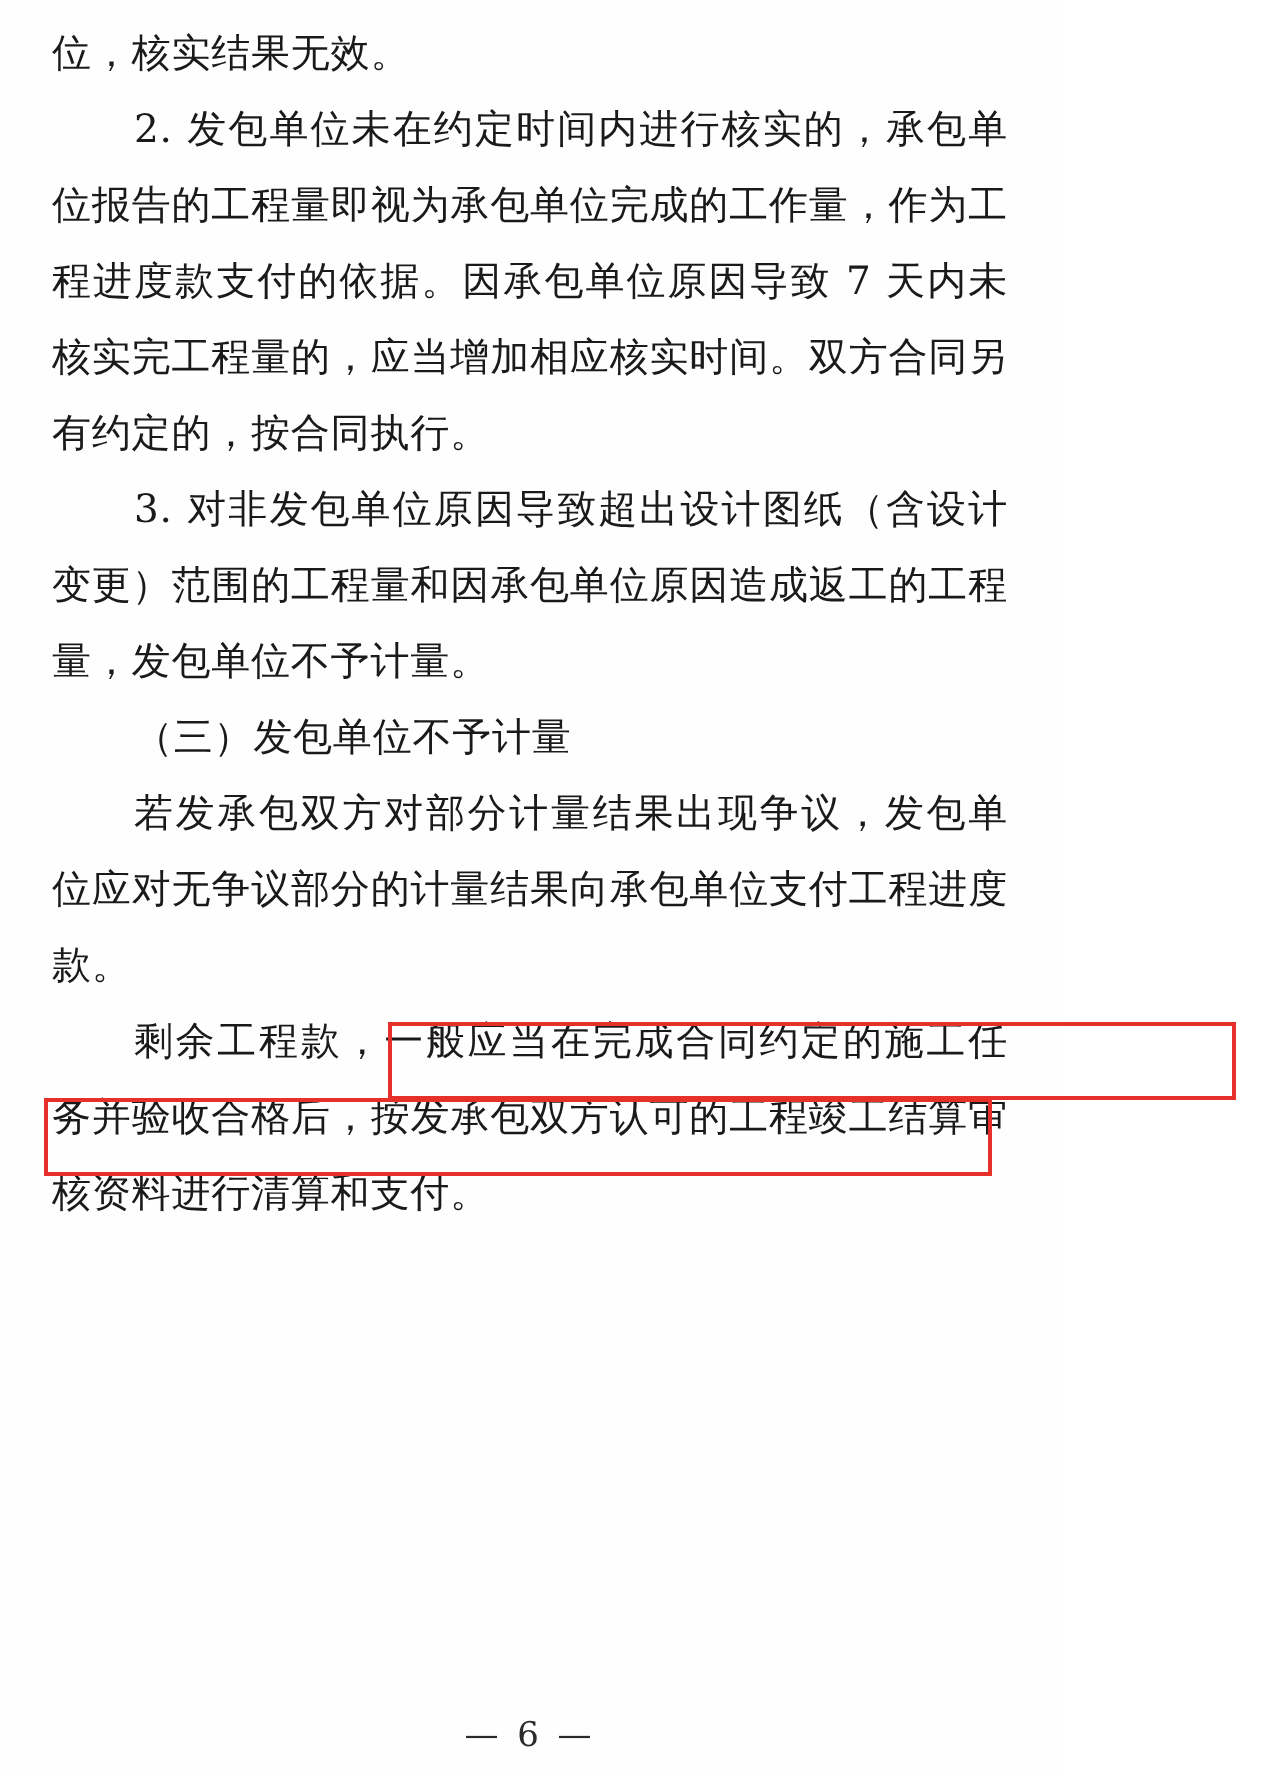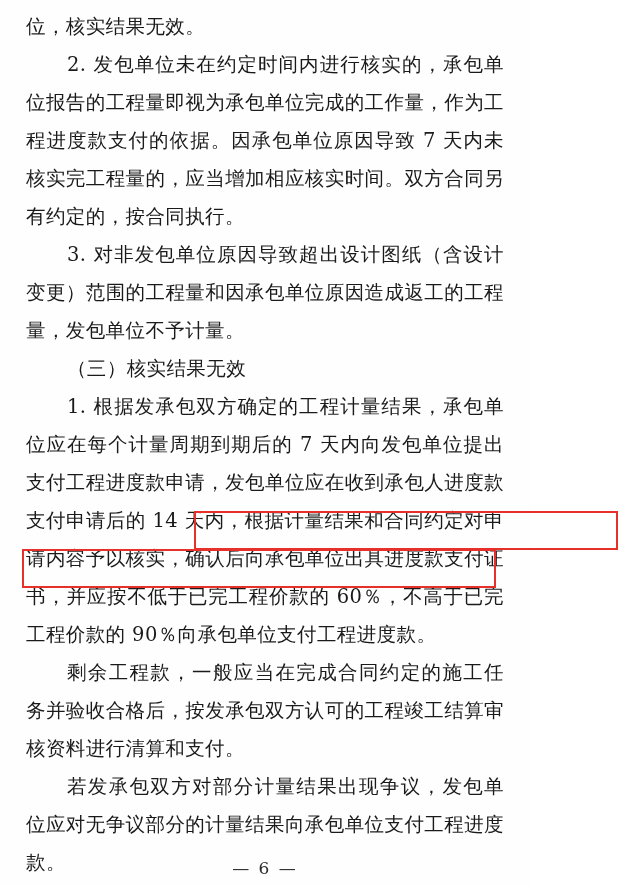--- a/index.html
+++ b/index.html
@@ -70,23 +70,22 @@
 </style>
 </head>
 <body>
 
 <div class="page">
 
   <div class="doc-body">
     <p class="para">位，核实结果无效。</p>
     <p class="para indent">2. 发包单位未在约定时间内进行核实的，承包单位报告的工程量即视为承包单位完成的工作量，作为工程进度款支付的依据。因承包单位原因导致 7 天内未核实完工程量的，应当增加相应核实时间。双方合同另有约定的，按合同执行。</p>
     <p class="para indent">3. 对非发包单位原因导致超出设计图纸（含设计变更）范围的工程量和因承包单位原因造成返工的工程量，发包单位不予计量。</p>
-    <p class="para indent">（三）核实结果无效</p>
-    <p class="para indent">1. 根据发承包双方确定的工程计量结果，承包单位应在每个计量周期到期后的 7 天内向发包单位提出支付工程进度款申请，发包单位应在收到承包人进度款支付申请后的 14 天内，根据计量结果和合同约定对申请内容予以核实，确认后向承包单位出具进度款支付证书，并应按不低于已完工程价款的 60％，不高于已完工程价款的 90％向承包单位支付工程进度款。</p>
+    <p class="para indent">（三）发包单位不予计量</p>
+    <p class="para indent">若发承包双方对部分计量结果出现争议，发包单位应对无争议部分的计量结果向承包单位支付工程进度款。</p>
     <p class="para indent">剩余工程款，一般应当在完成合同约定的施工任务并验收合格后，按发承包双方认可的工程竣工结算审核资料进行清算和支付。</p>
-    <p class="para indent">若发承包双方对部分计量结果出现争议，发包单位应对无争议部分的计量结果向承包单位支付工程进度款。</p>
   </div>
 
   <div class="redbox" id="redbox-1"></div>
   <div class="redbox" id="redbox-2"></div>
 
   <div class="footer">— 6 —</div>
 </div>
 
 </body></html>

